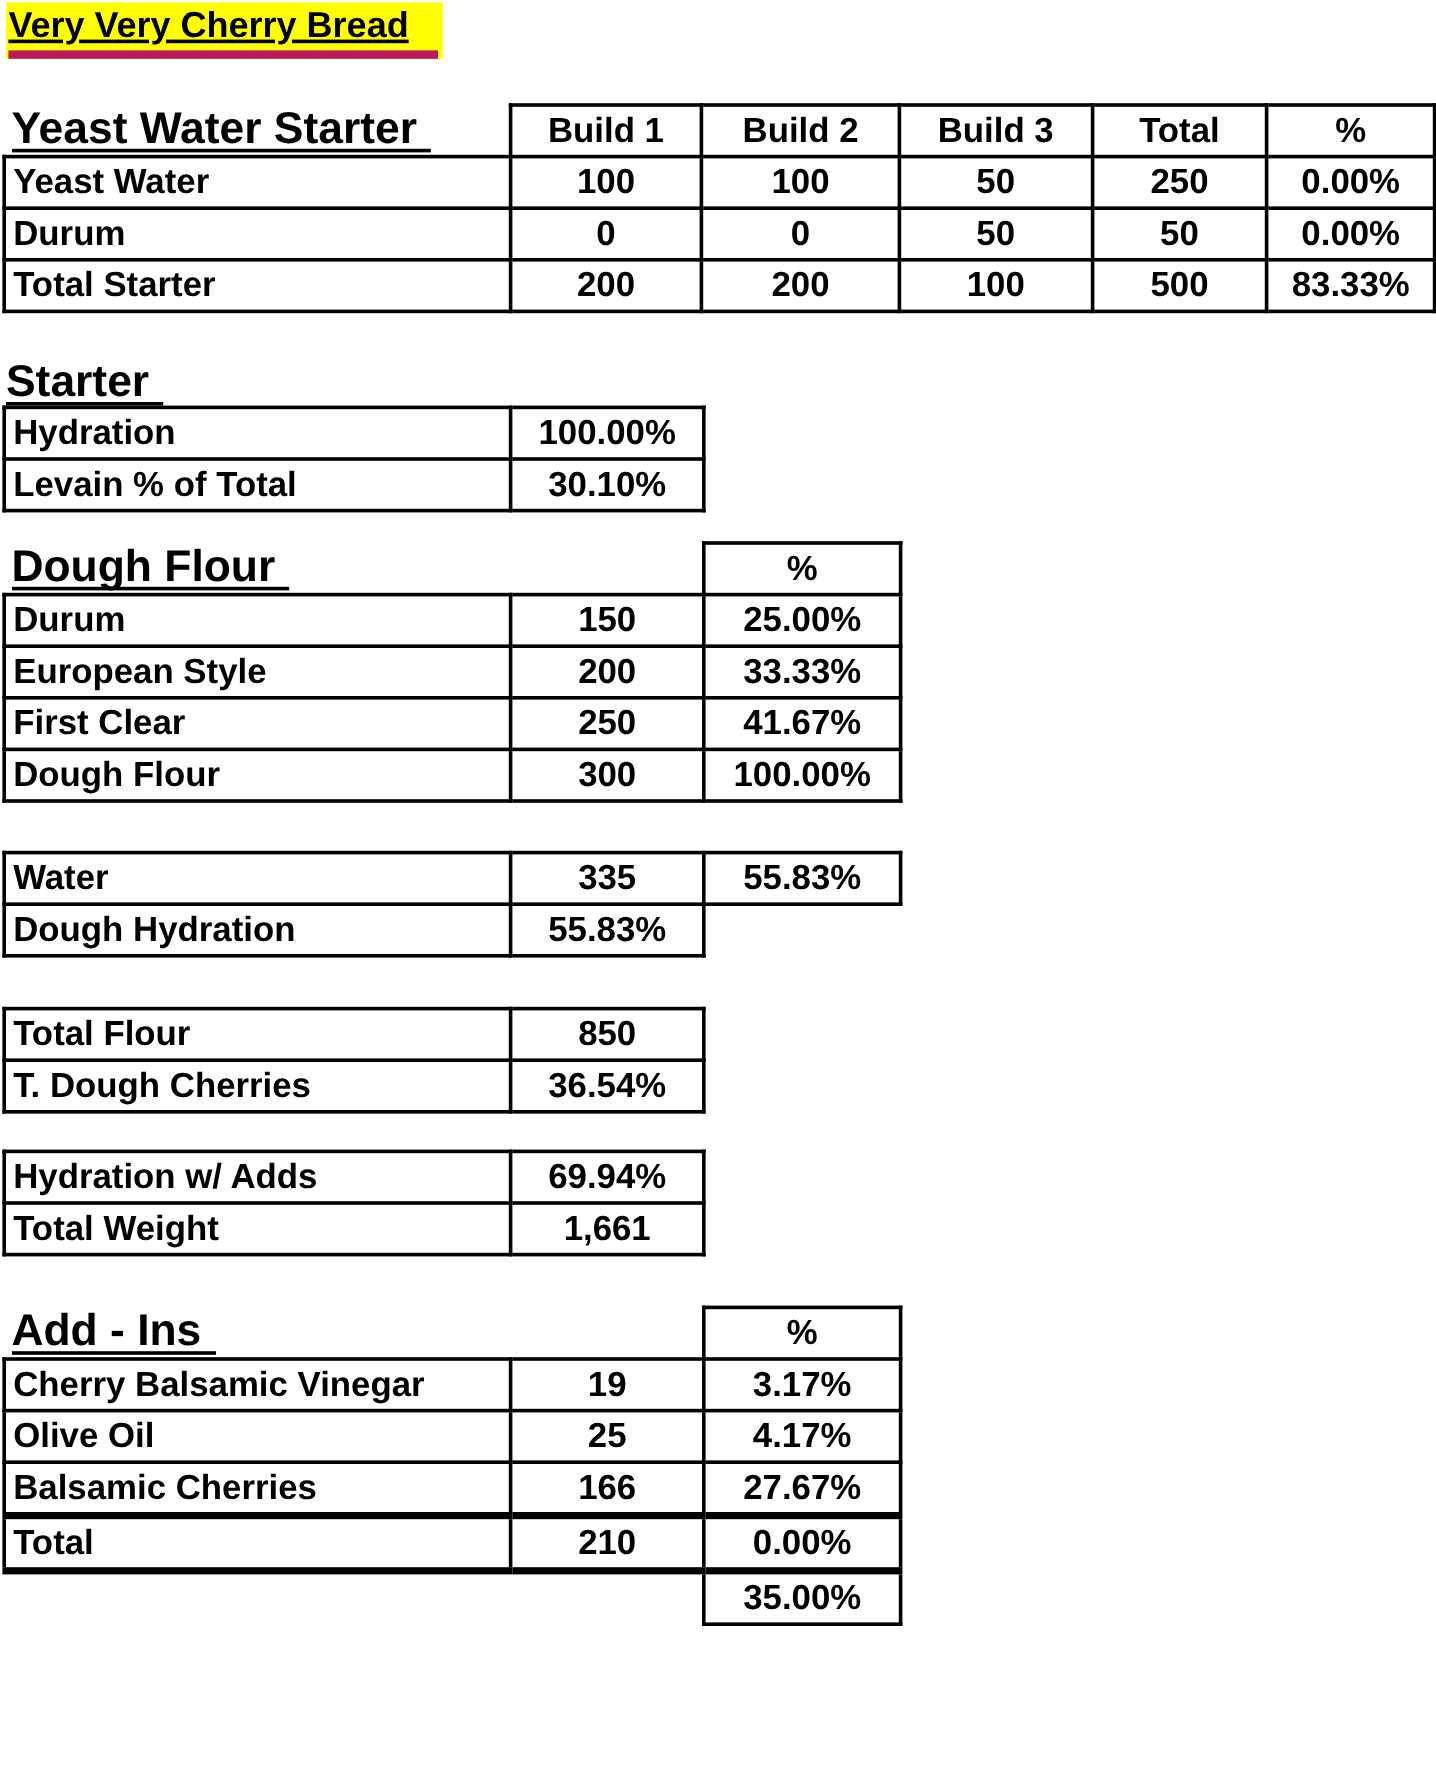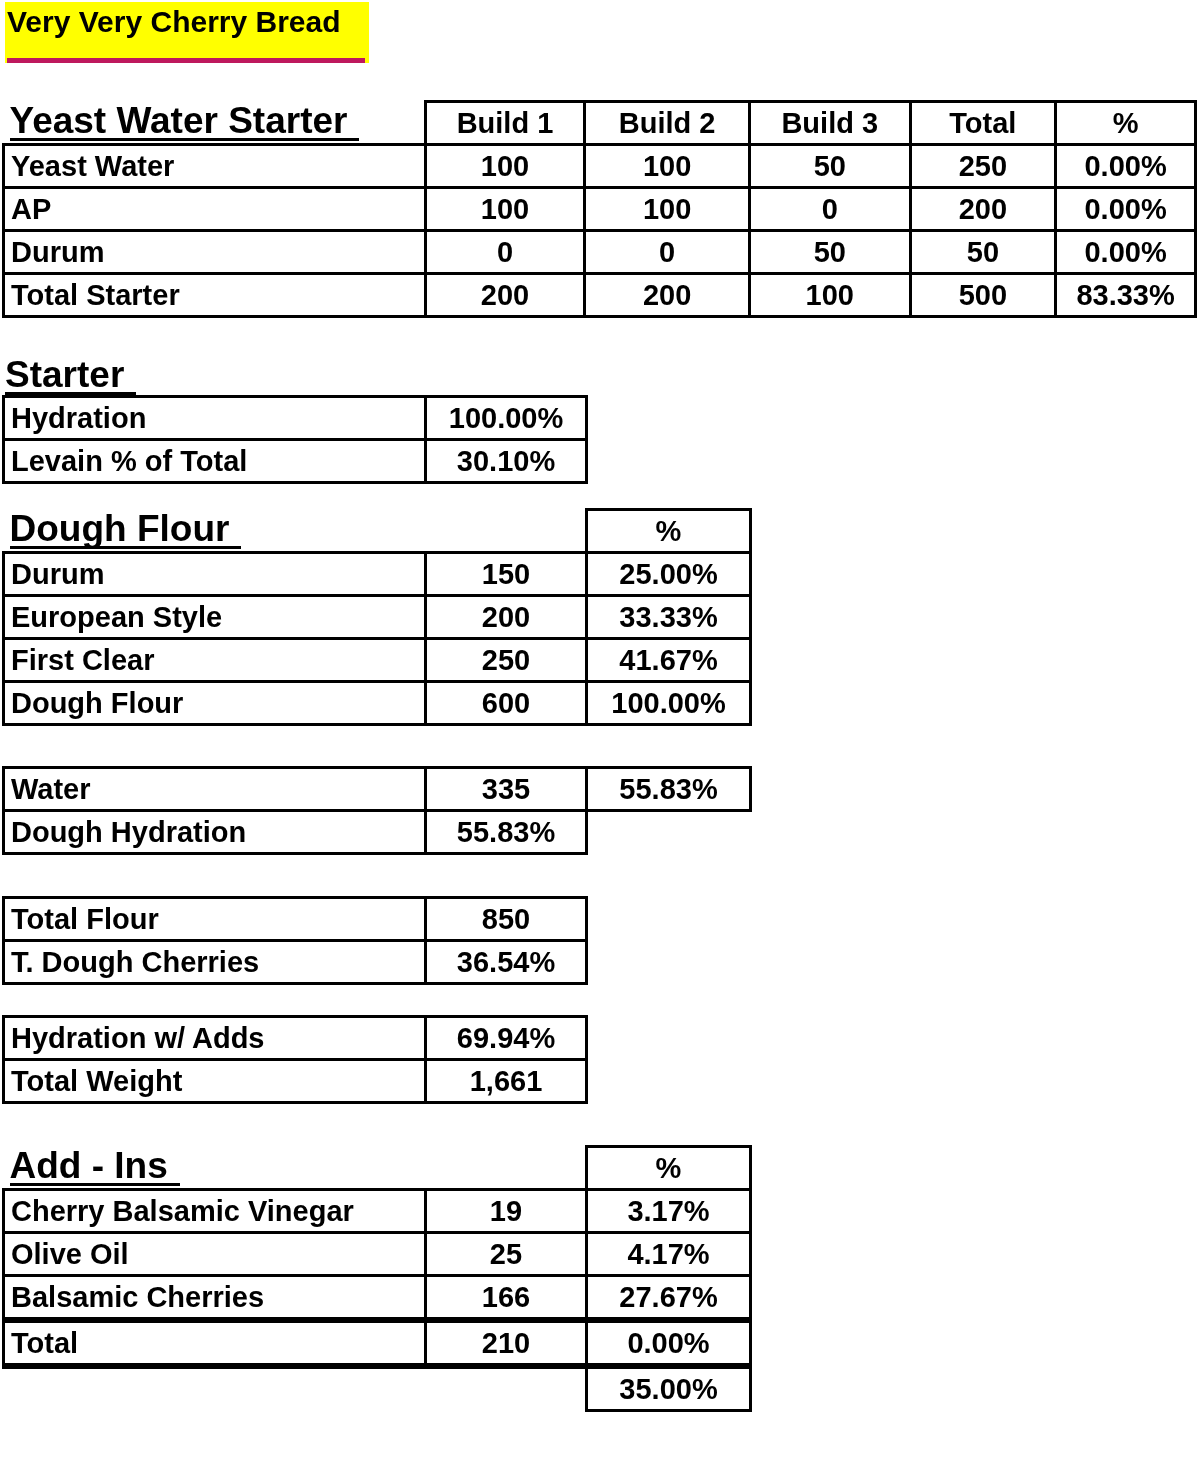--- a/index.html
+++ b/index.html
@@ -5,21 +5,21 @@
   html,body { margin:0; padding:0; background:#FFFFFF; }
   .page {
     position:relative; width:1197px; height:1478px; background:#FFFFFF;
     font-family:"Liberation Sans", sans-serif; font-weight:700; color:#000;
     overflow:hidden;
   }
   
   .title-band { margin:2px 0 0 5px; width:364px; background:#FFFF00; padding-top:2px; }
   .title-text {
     display:block; font-size:30px; line-height:36px; margin:0 4px 0 2px;
-    border-bottom:5px solid #be185d; padding-bottom:18px; white-space:nowrap;
+    border-bottom:7px solid #be185d; padding-bottom:2px; white-space:nowrap;text-decoration:underline;
   }
   
   .heading { margin-left:5px; }
   .heading-text {
     display:inline-block; font-size:37px; line-height:34px;
     border-bottom:3px solid #000; padding-right:12px; white-space:nowrap;
   }
   
   table { border-collapse:collapse; table-layout:fixed; margin-left:2px; }
   td { height:40px; font-size:29px; font-weight:700; padding:0; white-space:nowrap; overflow:hidden; vertical-align:middle; }
@@ -67,28 +67,20 @@
     </tr>
     <tr>
       <td class="b lbl">Yeast Water</td>
       <td class="b num">100</td>
       <td class="b num">100</td>
       <td class="b num">50</td>
       <td class="b num">250</td>
       <td class="b num">0.00%</td>
     </tr>
     <tr>
-      <td class="b lbl">AP</td>
-      <td class="b num">100</td>
-      <td class="b num">100</td>
-      <td class="b num">0</td>
-      <td class="b num">200</td>
-      <td class="b num">0.00%</td>
-    </tr>
-    <tr>
       <td class="b lbl">Durum</td>
       <td class="b num">0</td>
       <td class="b num">0</td>
       <td class="b num">50</td>
       <td class="b num">50</td>
       <td class="b num">0.00%</td>
     </tr>
     <tr>
       <td class="b lbl">Total Starter</td>
       <td class="b num">200</td>
@@ -144,21 +136,21 @@
       <td class="b num">200</td>
       <td class="b num">33.33%</td>
     </tr>
     <tr>
       <td class="b lbl">First Clear</td>
       <td class="b num">250</td>
       <td class="b num">41.67%</td>
     </tr>
     <tr>
       <td class="b lbl">Dough Flour</td>
-      <td class="b num">600</td>
+      <td class="b num">300</td>
       <td class="b num">100.00%</td>
     </tr>
   </tbody>
     </table>
 
   <table class="mt-t4">
     <colgroup>
         <col style="width:422px">
         <col style="width:161px">
         <col style="width:164px">

